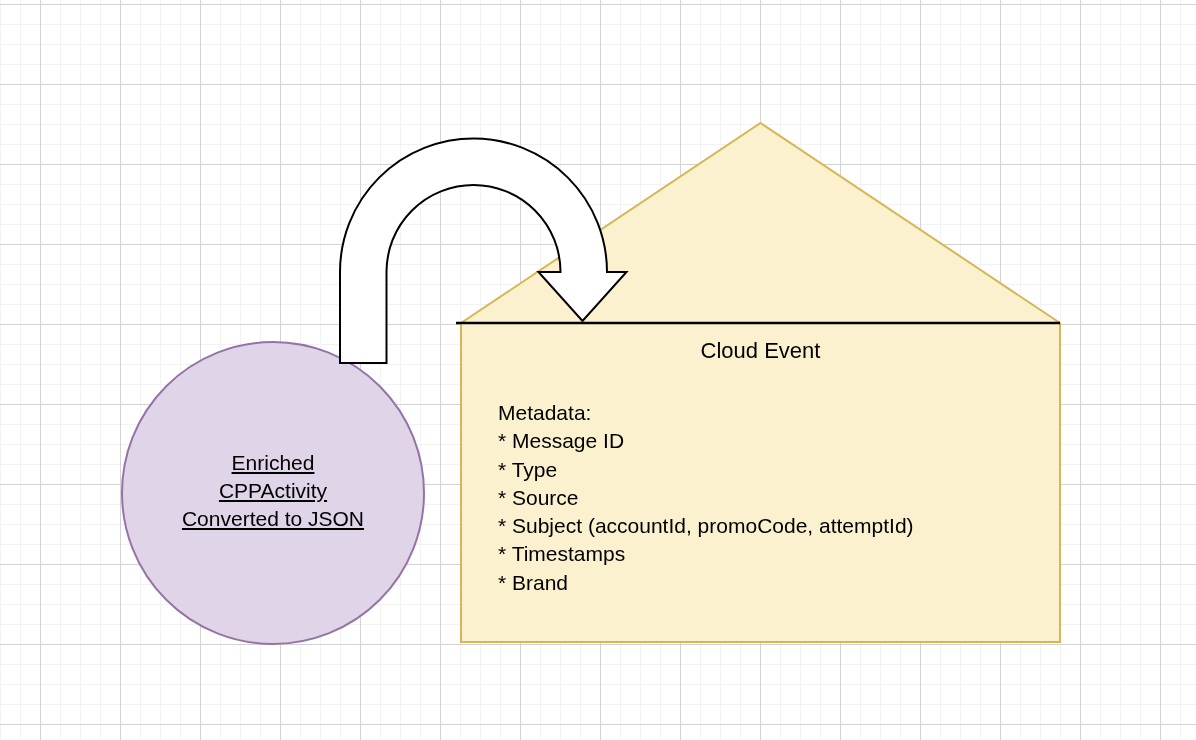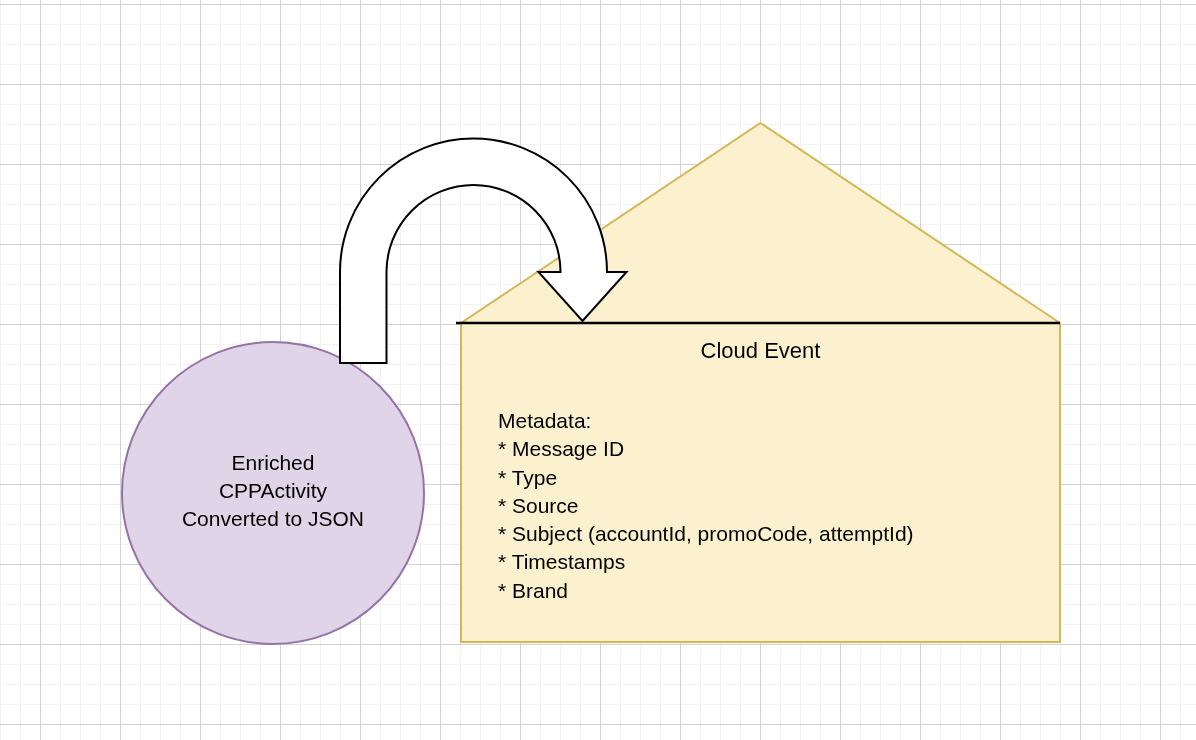--- a/index.html
+++ b/index.html
@@ -34,39 +34,39 @@
     pointer-events: none;
   }
 
   .circle-label {
     left: 123px;
     top: 449px;
     width: 300px;
     font-size: 21px;
     line-height: 28px;
     text-align: center;
+    text-decoration: underline;
   }
 
   .house-title {
     left: 461px;
     top: 338px;
     width: 599px;
     font-size: 22px;
     font-weight: normal;
     text-align: center;
   }
 
   .house-body {
     left: 498px;
     top: 399px;
     width: 560px;
     font-size: 21px;
     line-height: 28.3px;
     text-align: left;
-    margin-top: 8px;
   }
 </style>
 </head>
 <body>
 
 <div class="canvas">
 
   <svg class="shape-layer" viewBox="0 0 1196 740" xmlns="http://www.w3.org/2000/svg">
 
     <polygon points="461,642 461,323 760.5,123 1060,323 1060,642" stroke-width="2" fill="#FBF1CF" stroke="#D6B656"></polygon>

